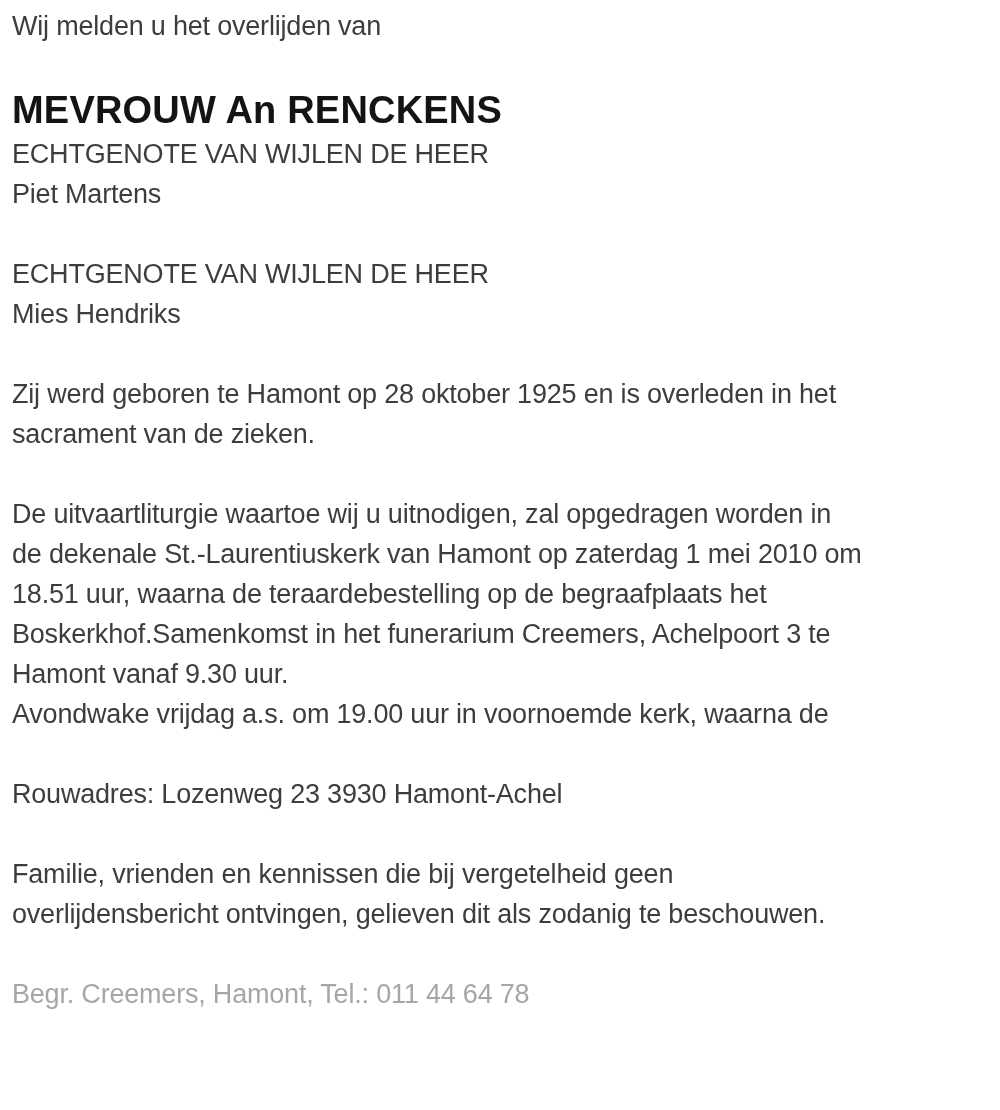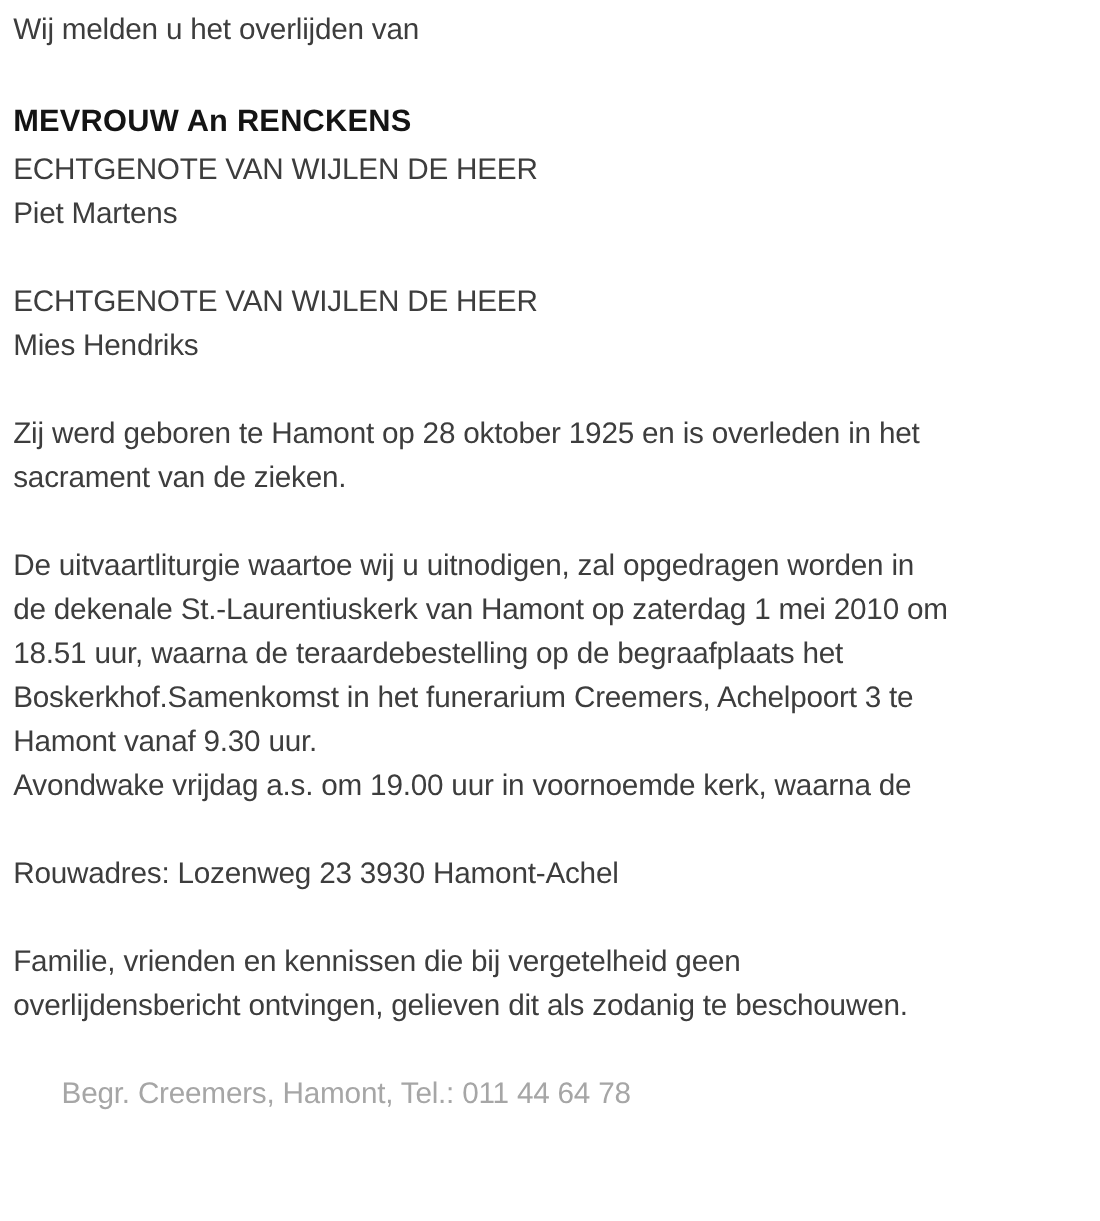--- a/index.html
+++ b/index.html
@@ -24,28 +24,27 @@
     color: var(--body-color, #3d3d3d);
     white-space: nowrap;
     letter-spacing: -0.2px;
   }
   .line.blank {
     height: 40px;
   }
   .line.title {
     height: 48px;
     line-height: 48px;
-    font-size: 28px;
+    font-size: 38px;
     font-weight: 700;
     color: var(--title-color, #141414);
     letter-spacing: 0.2px;
   }
   .line.footer {
     color: var(--footer-color, #a6a6a6);
-    margin-left: 44px;
   }
 </style>
 </head>
 <body>
 
 <main class="page">
 
   <div class="line">Wij melden u het overlijden van</div>
   <div class="line blank"></div>
 

